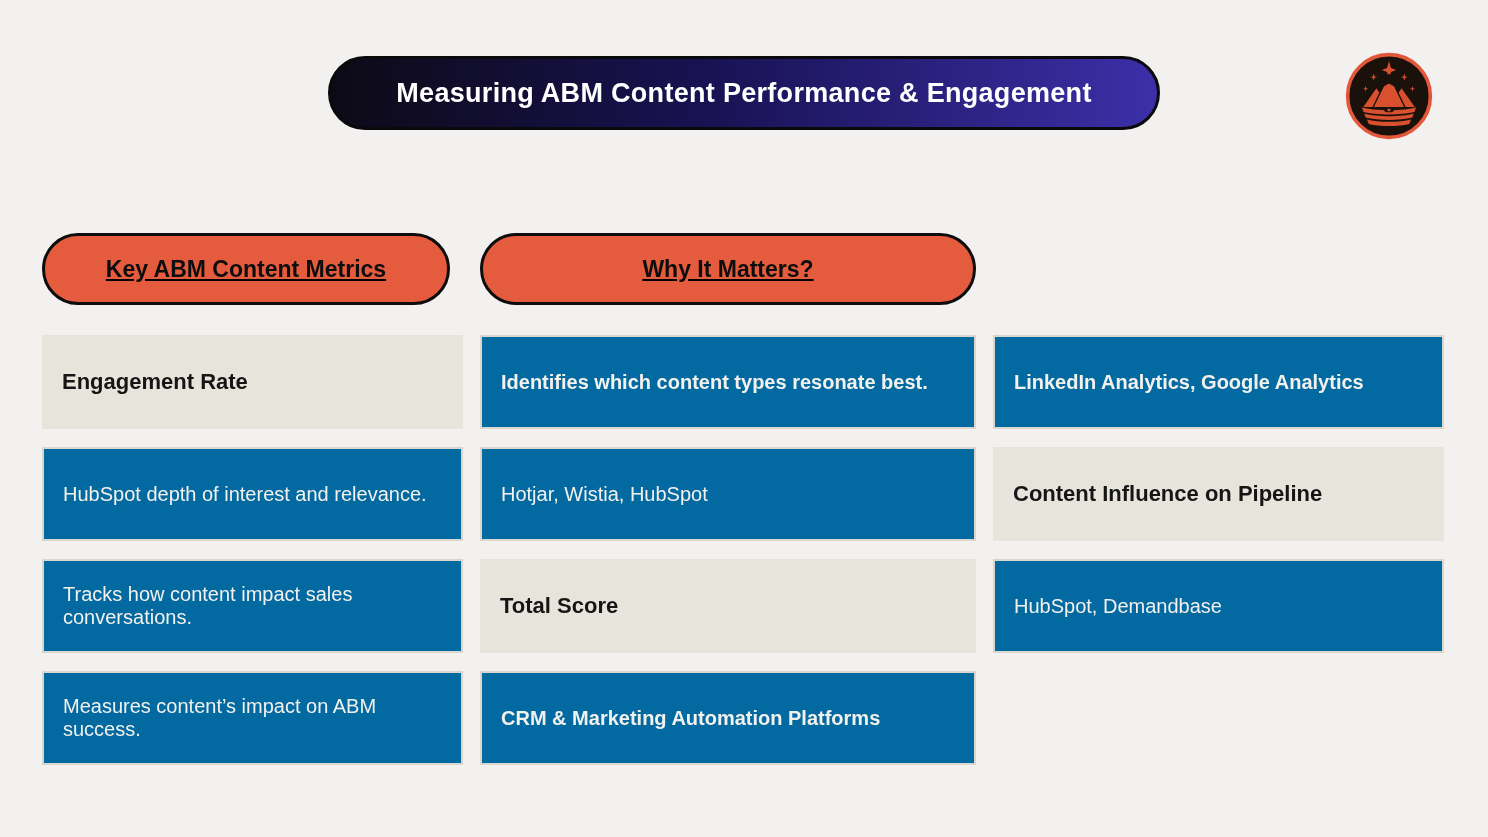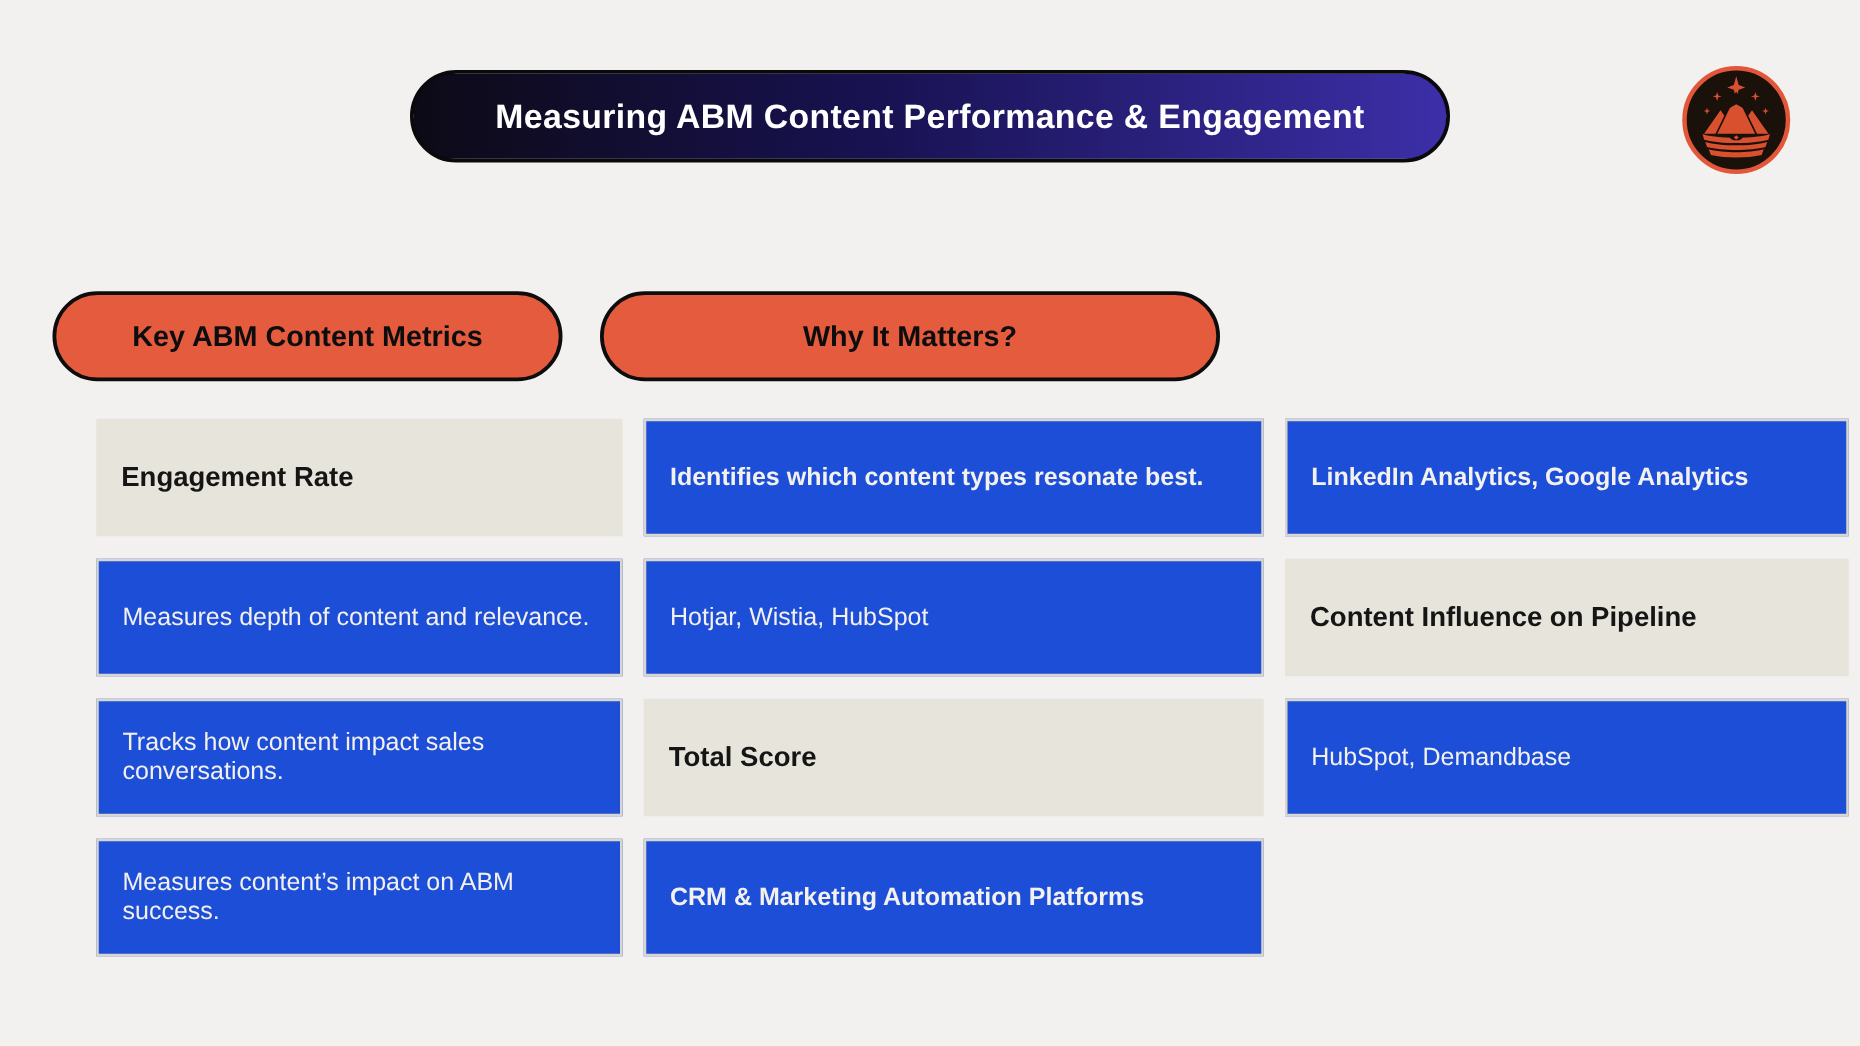--- a/index.html
+++ b/index.html
@@ -30,43 +30,42 @@
   
   .table-headers {
     position: absolute; left: 42px; top: 233px;
     display: grid; grid-template-columns: 421px 496px 451px; column-gap: 17px;
   }
   .pill-header {
     height: 72px;
     background: #e45b3e;
     border: 3px solid #0d0d0d;
     border-radius: 36px;
-    display: flex; align-items: center; justify-content: center;
+    display: flex; align-items: center; justify-content: center; text-decoration: underline;
   }
   .pill-header:nth-child(1) { width: 408px; }
   .pill-header span { color: #0d0d0d; font-size: 23px; font-weight: 700; }
 
   
   .table-rows {
     position: absolute; left: 42px; top: 335px;
     display: grid;
     grid-template-columns: 421px 496px 451px;
     column-gap: 17px; row-gap: 18px;
     grid-auto-rows: 94px;
-    margin-left: 35px;
   }
   .cell { display: flex; align-items: center; }
   .cell.metric {
     background: #e6e4db;
     color: #151515;
     font-size: 22px; font-weight: 700;
     padding: 0 20px;
   }
   .cell.dark {
-    background: #1d4ed8;
+    background: #0369a1;
     border: 2px solid #d8d6cd;
     color: #f2f1ed;
     font-size: 20px; font-weight: 400;
     padding: 0 19px;
   }
   .cell.dark.bold { font-weight: 700; }
 </style>
 </head>
 <body>
 
@@ -110,21 +109,21 @@
       <span>Why It Matters?</span>
     </div>
   </div>
 
   <div class="table-rows">
 
     <div class="cell metric">Engagement Rate</div>
     <div class="cell dark bold">Identifies which content types resonate best.</div>
     <div class="cell dark bold">LinkedIn Analytics, Google Analytics</div>
 
-    <div class="cell dark">Measures depth of content and relevance.</div>
+    <div class="cell dark">HubSpot depth of interest and relevance.</div>
     <div class="cell dark">Hotjar, Wistia, HubSpot</div>
 
     <div class="cell metric">Content Influence on Pipeline</div>
     <div class="cell dark">Tracks how content impact sales conversations.</div>
     <div class="cell metric">Total Score</div>
 
     <div class="cell dark">HubSpot, Demandbase</div>
     <div class="cell dark">Measures content’s impact on ABM success.</div>
     <div class="cell dark bold">CRM &amp; Marketing Automation Platforms</div>
 

